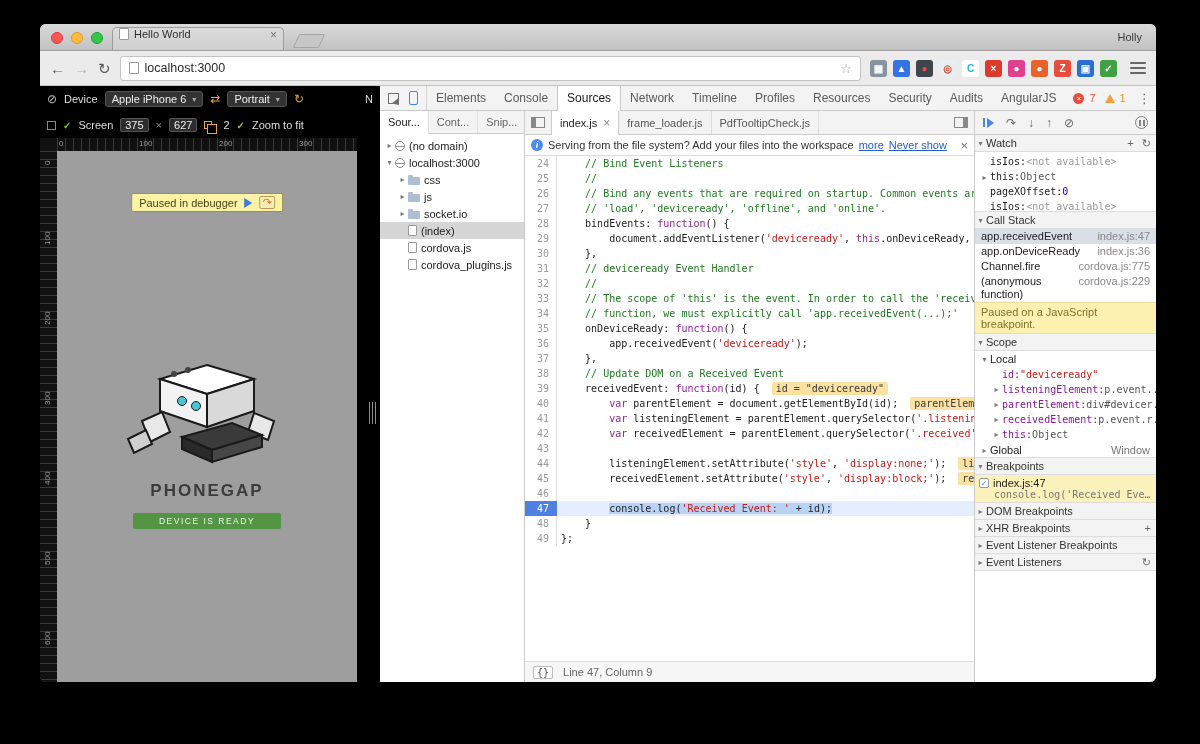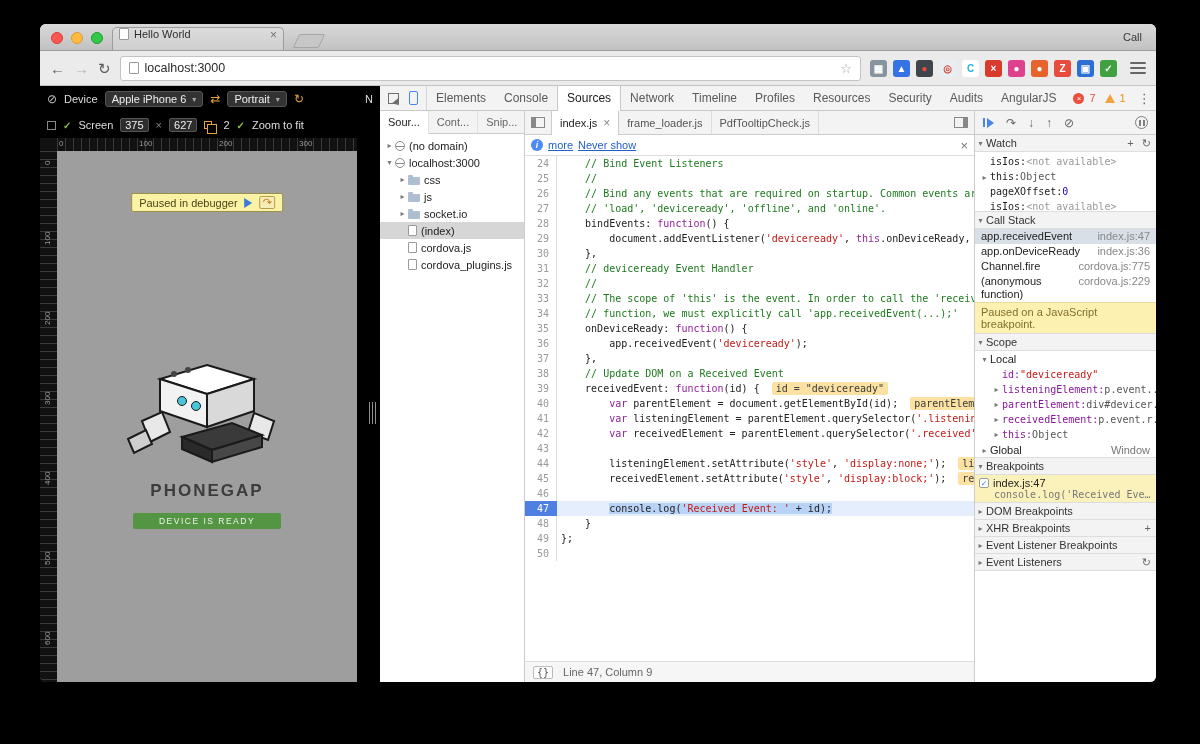--- a/index.html
+++ b/index.html
@@ -165,21 +165,21 @@
       <span class="light red"></span>
       <span class="light yellow"></span>
       <span class="light green"></span>
     </div>
     <div class="tab">
       <span class="favicon"></span>
       <span class="tab-title">Hello World</span>
       <span class="tab-close">×</span>
     </div>
     <div class="newtab"></div>
-    <div class="user">Call</div>
+    <div class="user">Holly</div>
   </div>
 
   <div class="navbar">
     <span class="nav-btn">←</span>
     <span class="nav-btn disabled">→</span>
     <span class="nav-btn">↻</span>
     <div class="urlbar">
       <span class="url-icon"></span>
       <span class="url-text">localhost:3000</span>
       <span class="star">☆</span>
@@ -363,20 +363,21 @@
             <span class="ed-nav-ic"></span>
             <div id="ed-tabs-list">
                 <span class="ed-tab active">index.js<span class="ed-close">×</span></span>
                 <span class="ed-tab">frame_loader.js</span>
                 <span class="ed-tab">PdfTooltipCheck.js</span>
               </div>
             <span class="ed-side-ic"></span>
           </div>
           <div class="infobar">
             <span class="icon-info">i</span>
+            <span>Serving from the file system? Add your files into the workspace</span>
             <a class="ib-link">more</a>
             <a class="ib-link">Never show</a>
             <span class="ib-close">×</span>
           </div>
           <div class="code-area" id="code-area">
               <div class="code-row">
                 <span class="ln">24</span>
                 <span class="code"><span class="t-com">    // Bind Event Listeners</span></span>
               </div>
               <div class="code-row">
@@ -471,24 +472,20 @@
                 <span class="ln">47</span>
                 <span class="code">        <span class="exec">console.log(<span class="t-str">'Received Event: '</span> + id);</span></span>
               </div>
               <div class="code-row">
                 <span class="ln">48</span>
                 <span class="code">    }</span>
               </div>
               <div class="code-row">
                 <span class="ln">49</span>
                 <span class="code">};</span>
-              </div>
-              <div class="code-row">
-                <span class="ln">50</span>
-                <span class="code"></span>
               </div>
             </div>
           <div class="ed-status">
             <span class="fmt">{}</span>
             <span class="pos">Line 47, Column 9</span>
           </div>
         </div>
 
         <div class="debug-pane">
           <div class="dbg-toolbar">

